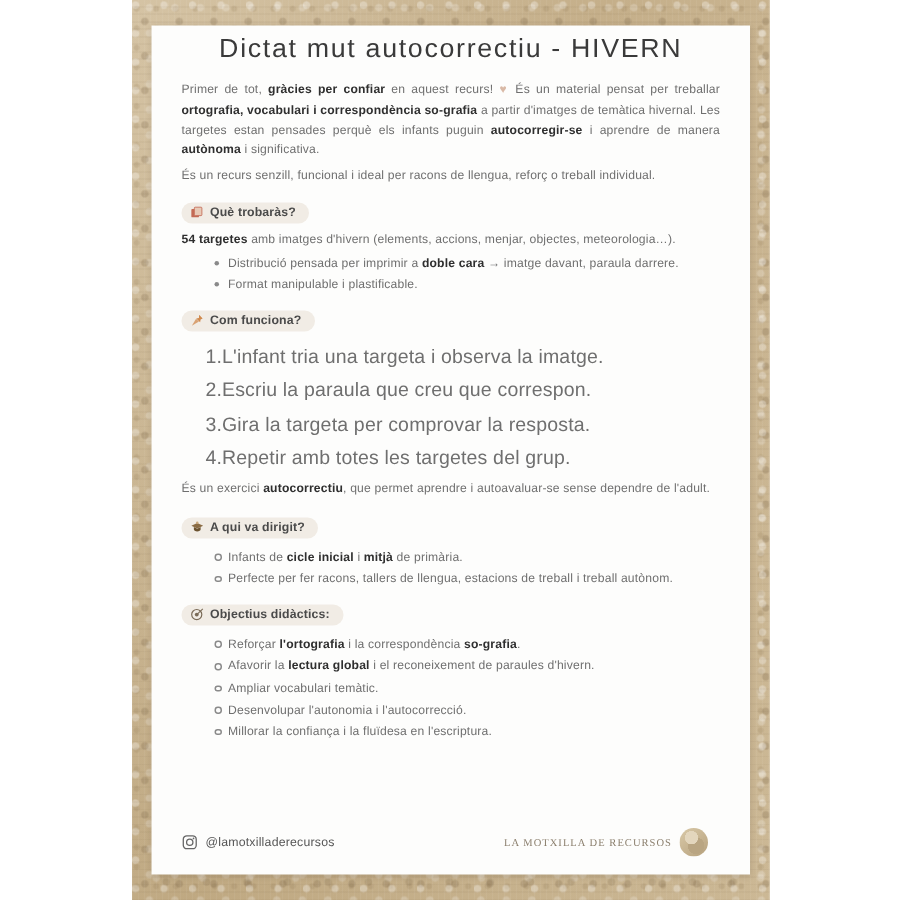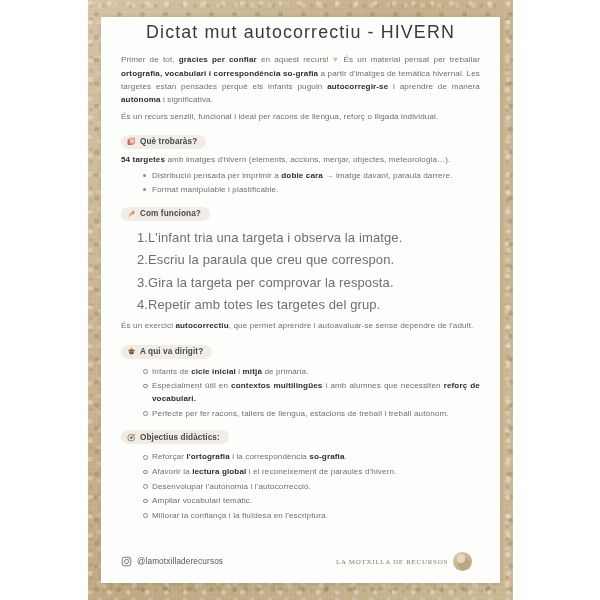--- a/index.html
+++ b/index.html
@@ -230,21 +230,21 @@
 
   <div class="kraft-band"></div>
 
   <div class="sheet">
     <div class="sheet-inner">
 
       <h1 class="doc-title">Dictat mut autocorrectiu - HIVERN</h1>
 
       <div id="intro-slot">
           <p class="para">Primer de tot, <b>gràcies per confiar</b> en aquest recurs! <span class="heart">♥</span> És un material pensat per treballar <b>ortografia, vocabulari i correspondència so-grafia</b> a partir d'imatges de temàtica hivernal. Les targetes estan pensades perquè els infants puguin <b>autocorregir-se</b> i aprendre de manera <b>autònoma</b> i significativa.</p>
-          <p class="para">És un recurs senzill, funcional i ideal per racons de llengua, reforç o lligada individual.</p>
+          <p class="para">És un recurs senzill, funcional i ideal per racons de llengua, reforç o treball individual.</p>
         </div>
 
       <div id="sections-slot">
           <div><div class="badge">
               <span>
                 <svg class="badge-icon" viewBox="0 0 16 16">
                   <rect x="1" y="4" width="9" height="10" rx="1" fill="#c46a55"></rect>
                   <rect x="4.5" y="2" width="9" height="10" rx="1" fill="#e8c9b6" stroke="#c46a55" stroke-width="1"></rect>
                 </svg>
               </span>
@@ -271,37 +271,36 @@
               <span>
                 <svg class="badge-icon" viewBox="0 0 16 16">
                   <path d="M8 3 15 6.2 8 9.4 1 6.2z" fill="#8a6b43"></path>
                   <path d="M4 7.6v3.1c0 1.3 1.8 2.2 4 2.2s4-.9 4-2.2V7.6L8 9.9z" fill="#6b522f"></path>
                   <circle cx="8" cy="2.6" r="1.5" fill="#c9a77a"></circle>
                 </svg>
               </span>
               <span class="badge-label">A qui va dirigit?</span>
             </div><ul class="bullets">
               <li class="li hollow">Infants de <b>cicle inicial</b> i <b>mitjà</b> de primària.</li>
-              <li class="li hollow">Especialment útil en <b>contextos multilingües</b> i amb alumnes que necessiten <b>reforç de vocabulari.</b></li>
               <li class="li hollow">Perfecte per fer racons, tallers de llengua, estacions de treball i treball autònom.</li>
             </ul></div>
           <div><div class="badge">
               <span>
                 <svg class="badge-icon" viewBox="0 0 16 16">
                   <circle cx="7.4" cy="8.4" r="6" fill="none" stroke="#7a6b57" stroke-width="1.4"></circle>
                   <circle cx="7.4" cy="8.4" r="2.3" fill="#7a6b57"></circle>
                   <path d="M7.4 8.4 14.6 1.6" stroke="#7a6b57" stroke-width="1.3" fill="none"></path>
                 </svg>
               </span>
               <span class="badge-label">Objectius didàctics:</span>
             </div><ul class="bullets">
               <li class="li hollow">Reforçar <b>l'ortografia</b> i la correspondència <b>so-grafia</b>.</li>
               <li class="li hollow">Afavorir la <b>lectura global</b> i el reconeixement de paraules d'hivern.</li>
+              <li class="li hollow">Ampliar vocabulari temàtic.</li>
               <li class="li hollow">Desenvolupar l'autonomia i l'autocorrecció.</li>
-              <li class="li hollow">Ampliar vocabulari temàtic.</li>
               <li class="li hollow">Millorar la confiança i la fluïdesa en l'escriptura.</li>
             </ul></div>
         </div>
 
       <div class="footer">
         <div class="ig-group">
           <span>
             <svg class="ig-icon" viewBox="0 0 24 24" fill="none" stroke="#666" stroke-width="1.9">
               <rect x="2.6" y="2.6" width="18.8" height="18.8" rx="5.2"></rect>
               <circle cx="12" cy="12" r="4.6"></circle>

